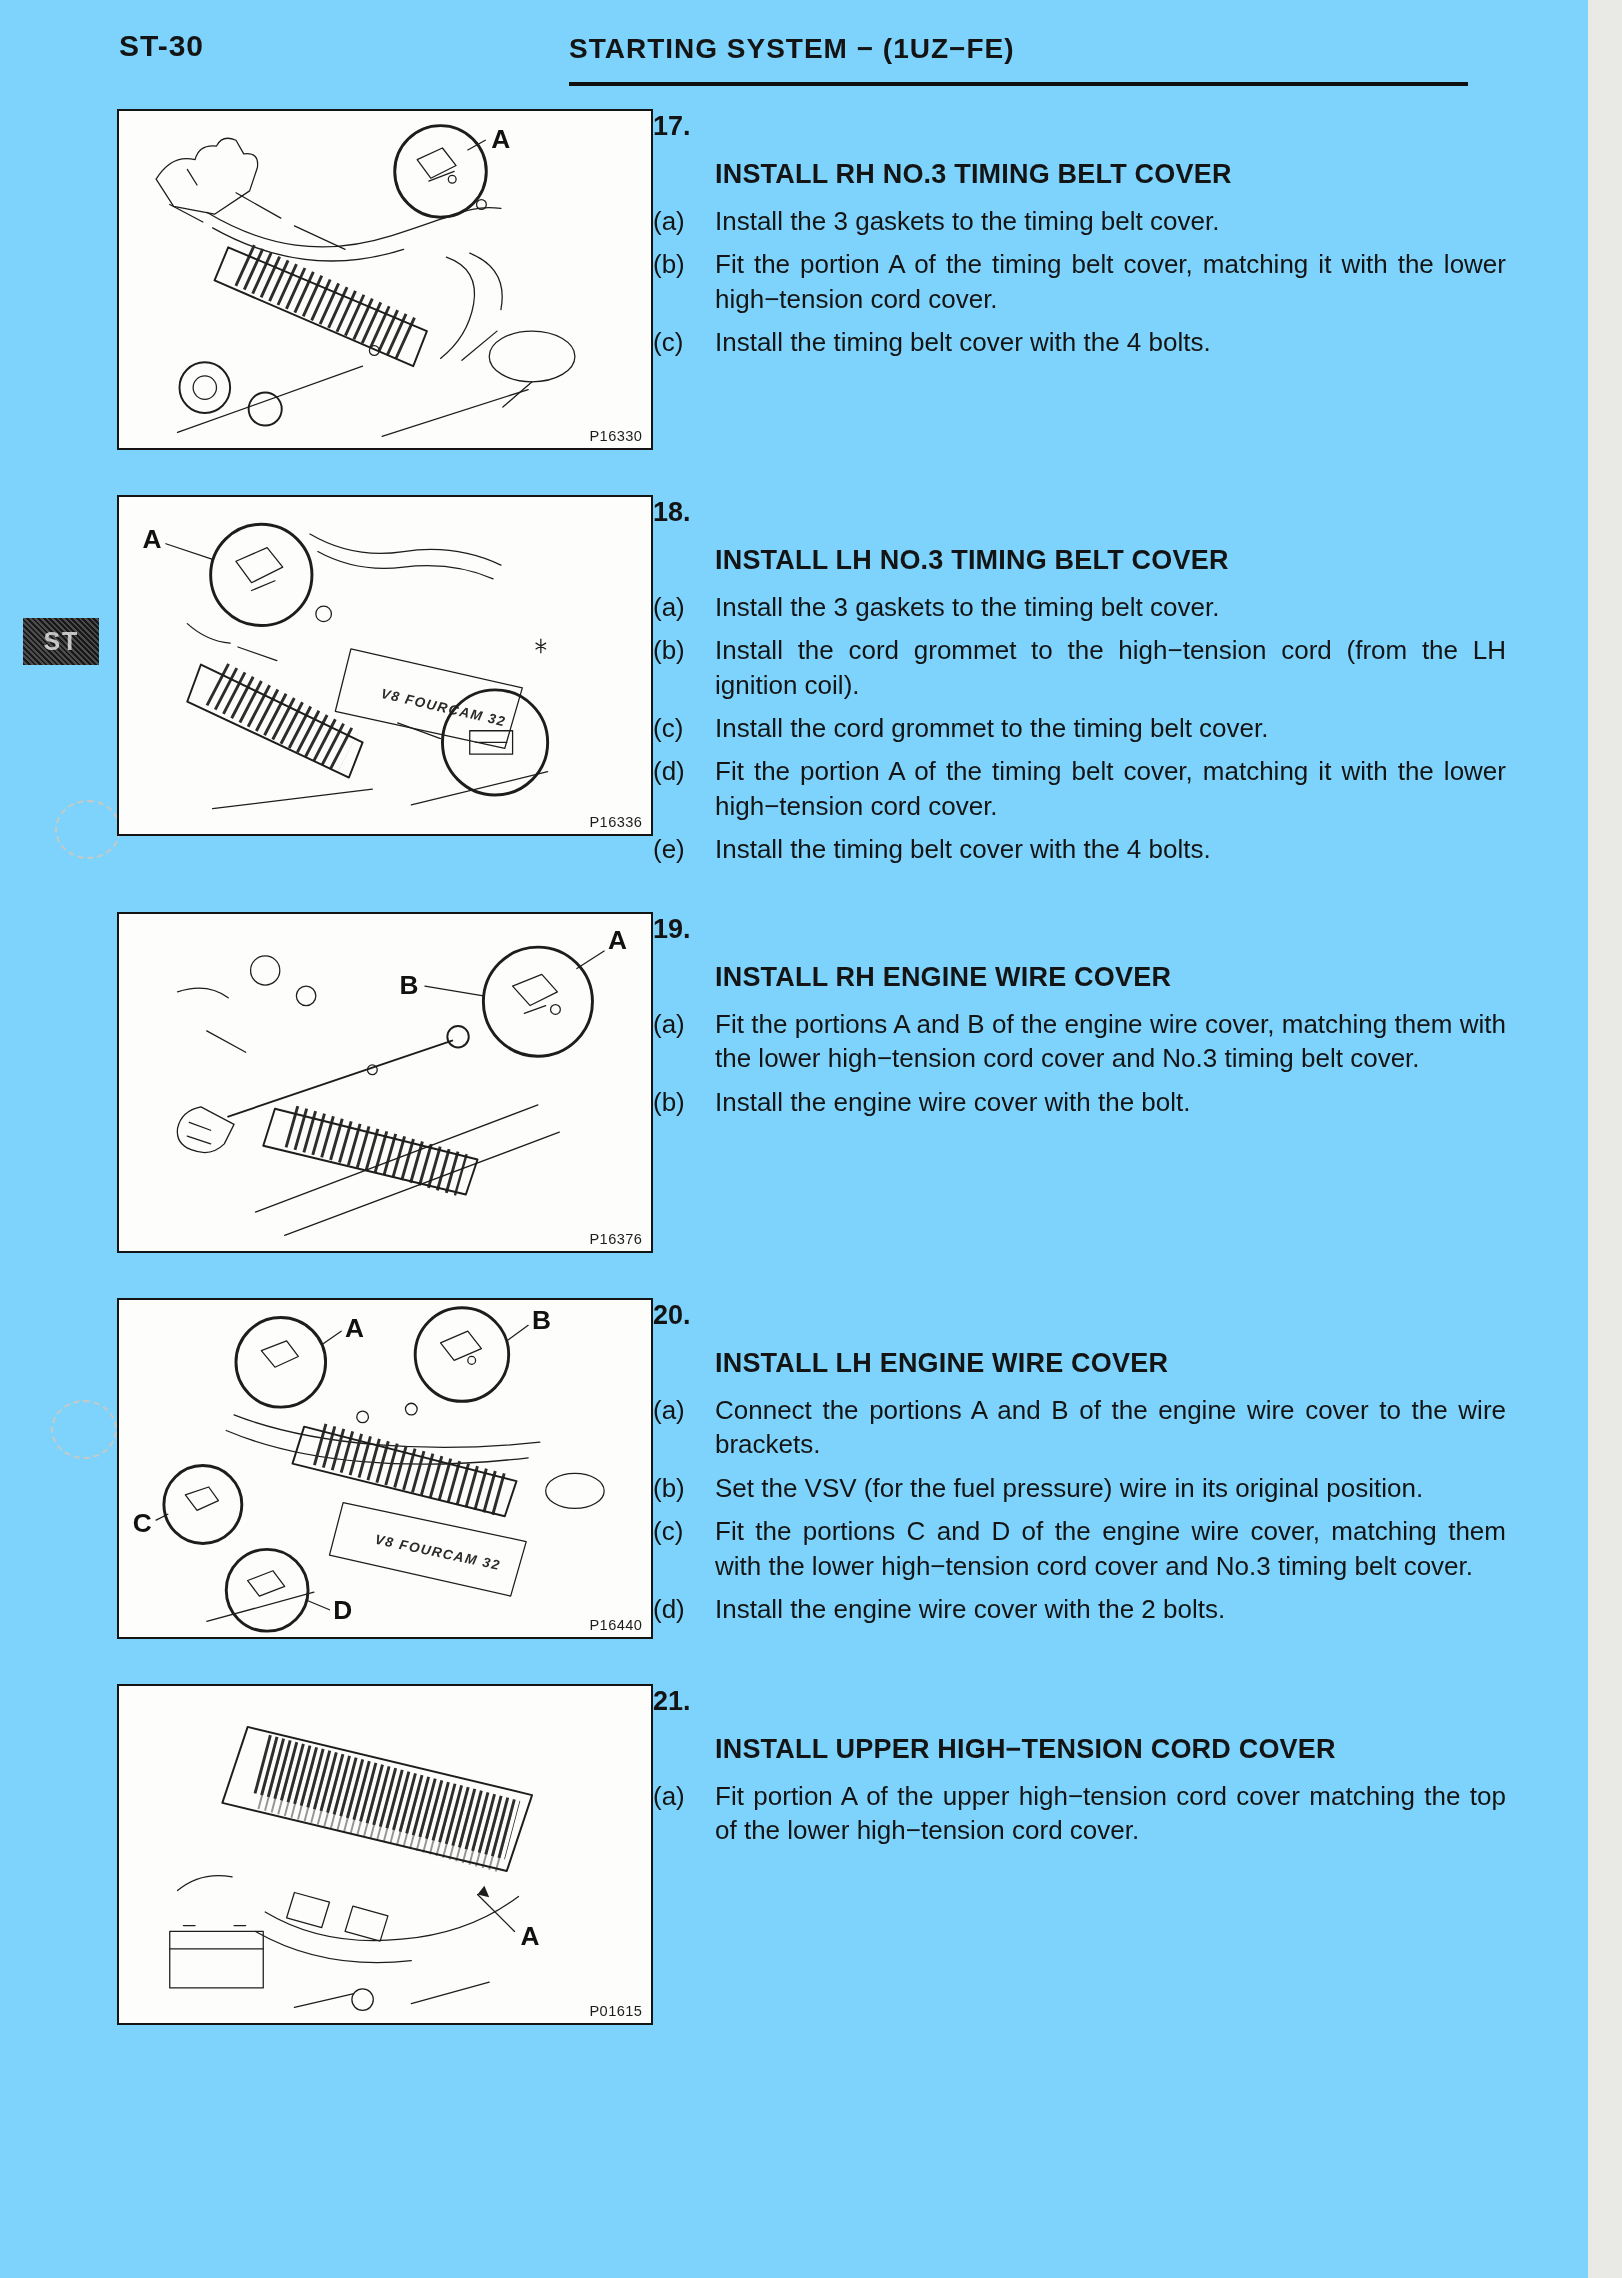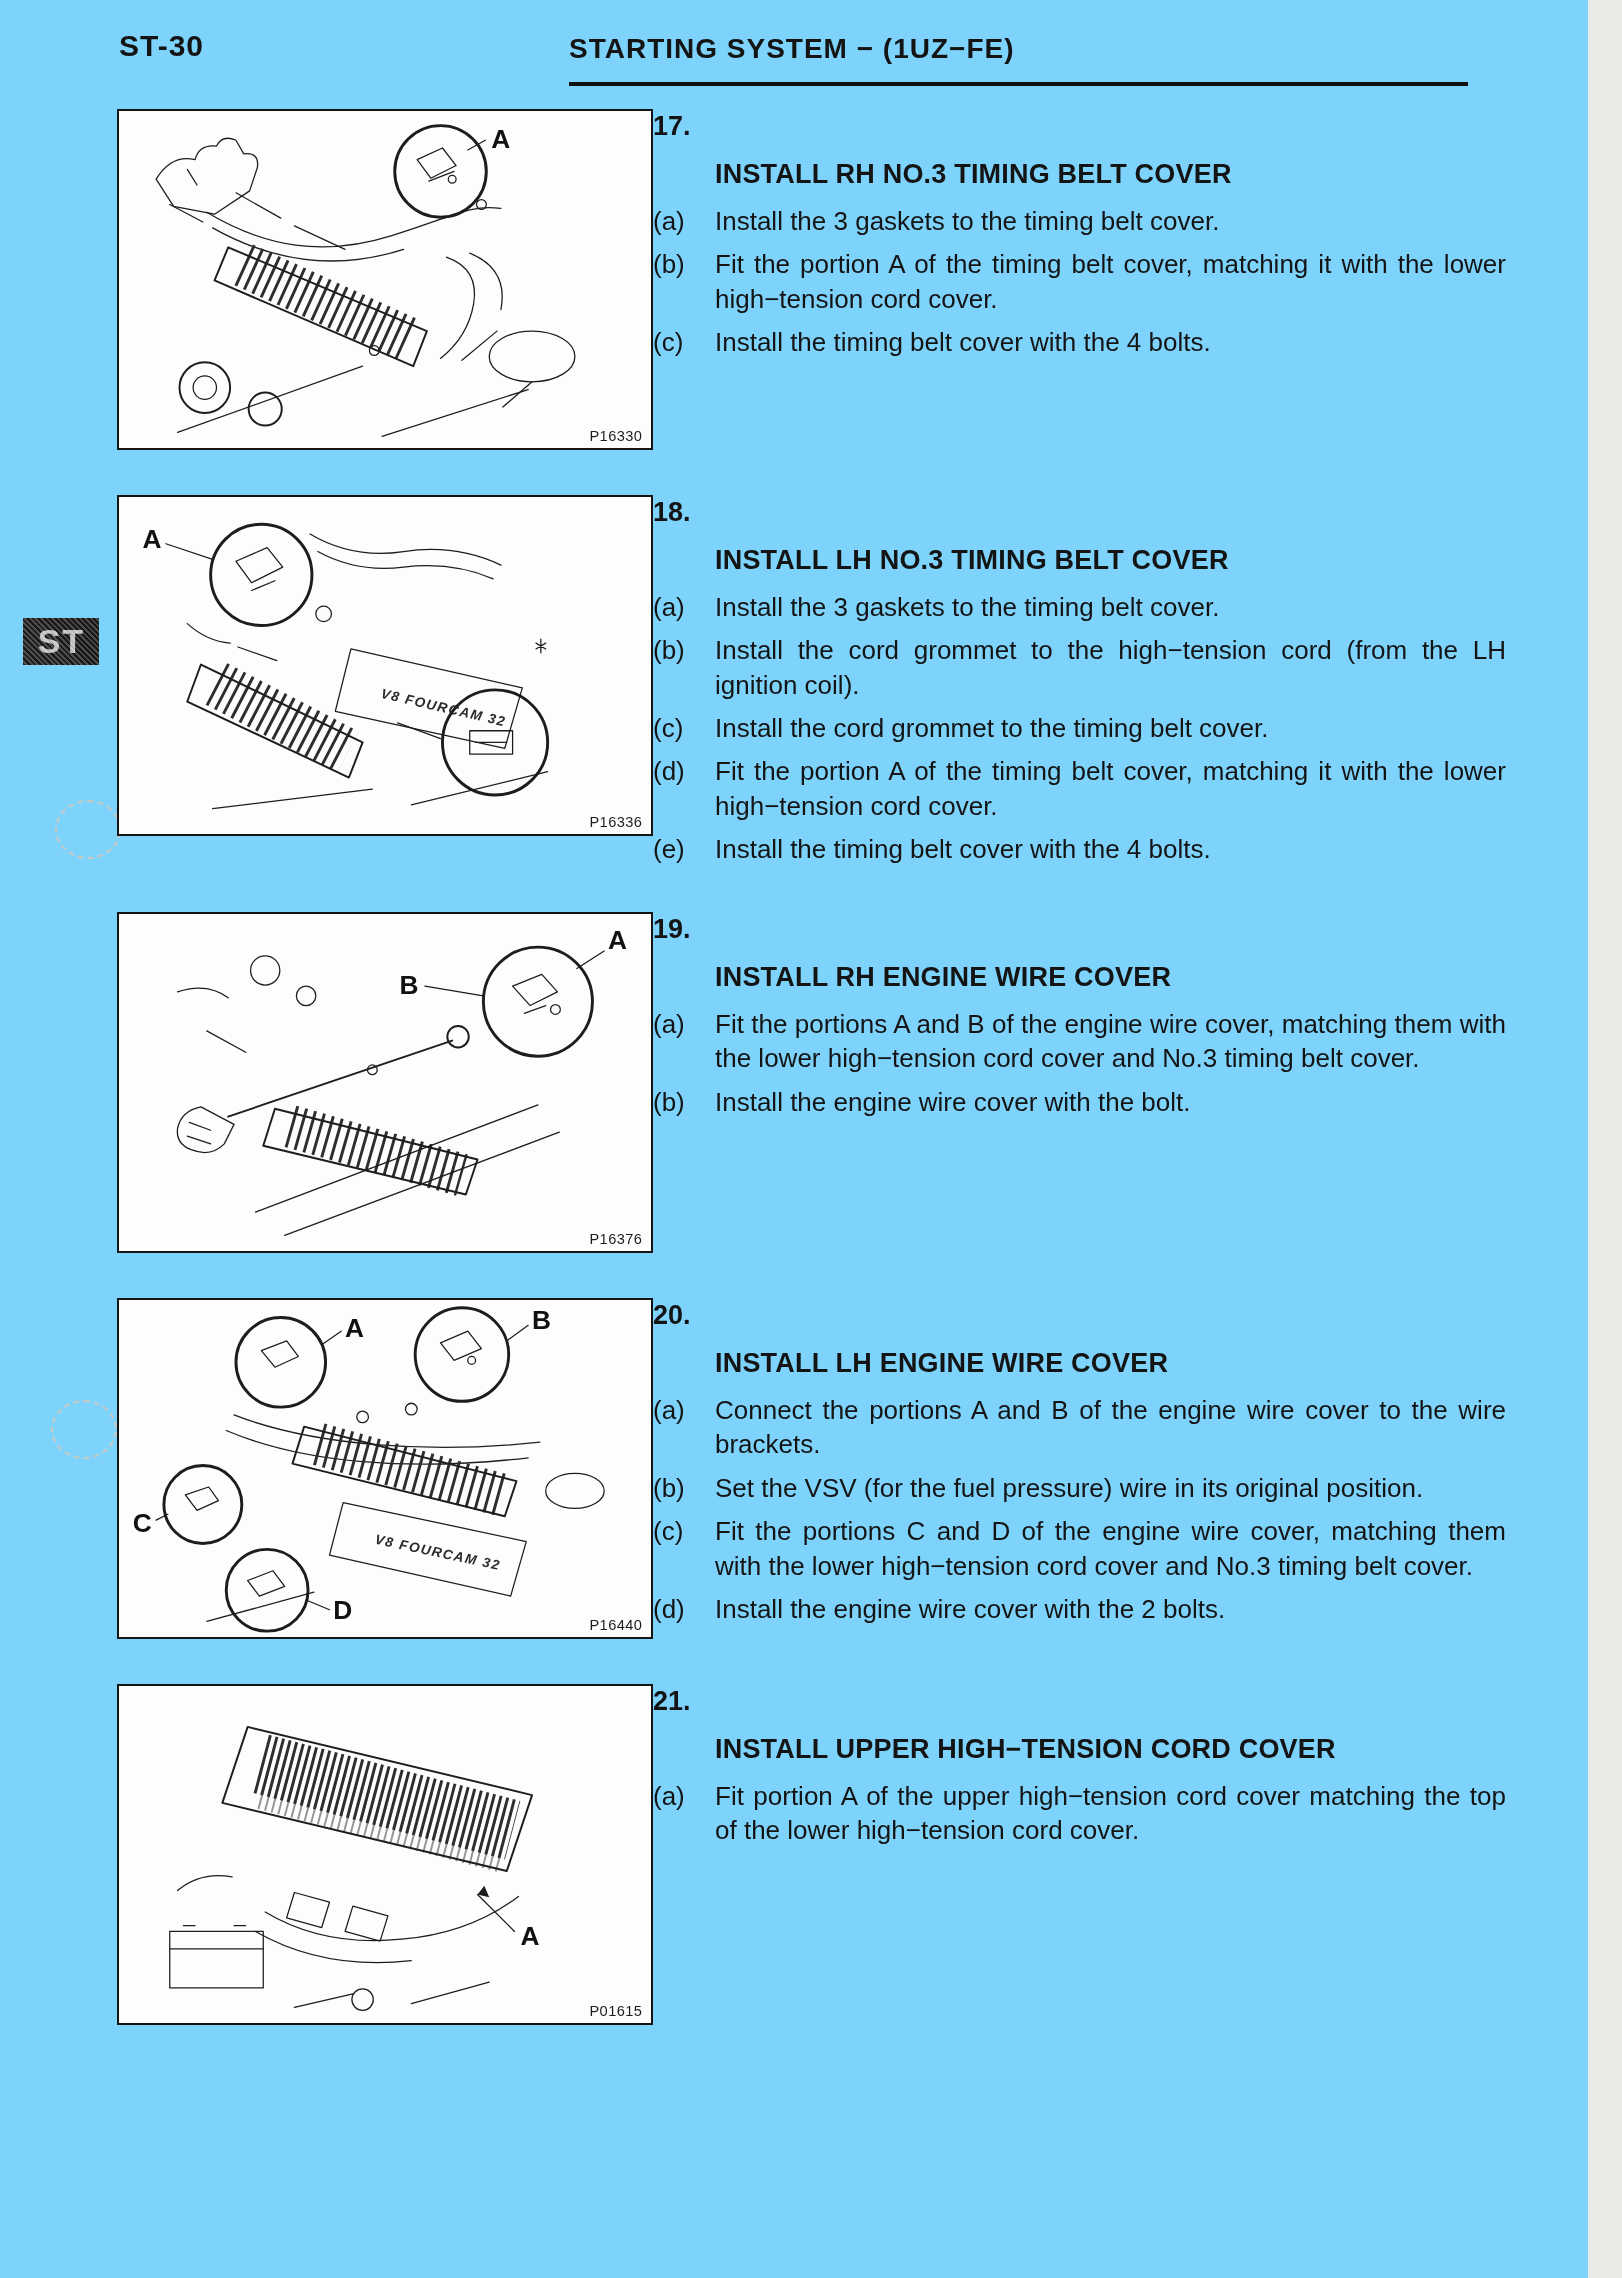--- a/index.html
+++ b/index.html
@@ -27,21 +27,21 @@
     font-size:28px;font-weight:bold;letter-spacing:1px;
     white-space:nowrap;
   }
   
   .side-tab{
     position:absolute;left:23.4px;top:618px;width:76px;height:47px;
     background:
       repeating-linear-gradient(45deg,#181818 0 2px,#4c4c4c 2px 3.9px);
     display:flex;align-items:center;justify-content:center;
     color:rgba(255,255,255,.72);
-    font-size:34px;font-weight:bold;letter-spacing:2px;
+    font-size:25px;font-weight:bold;letter-spacing:2px;
   }
   .punch{
     position:absolute;width:62px;height:55px;
     border:2px dashed #c9c9c2;border-radius:50%;
   }
   .punch.p1{left:55px;top:800px;}
   .punch.p2{left:51px;top:1400px;}
   
   .content{
     position:absolute;left:117px;top:109px;width:1389px;

